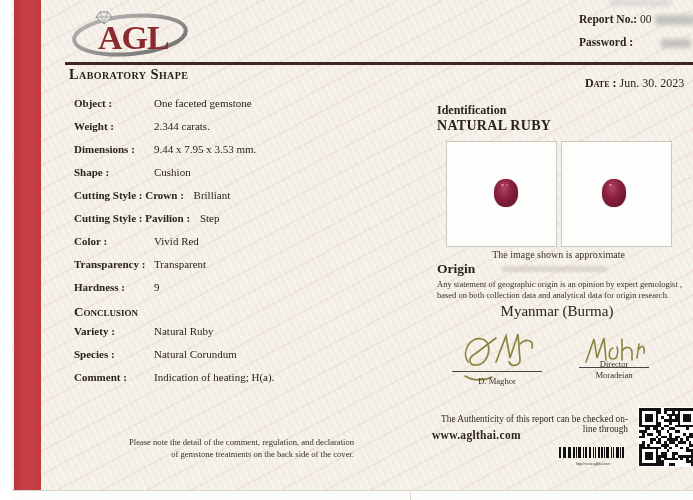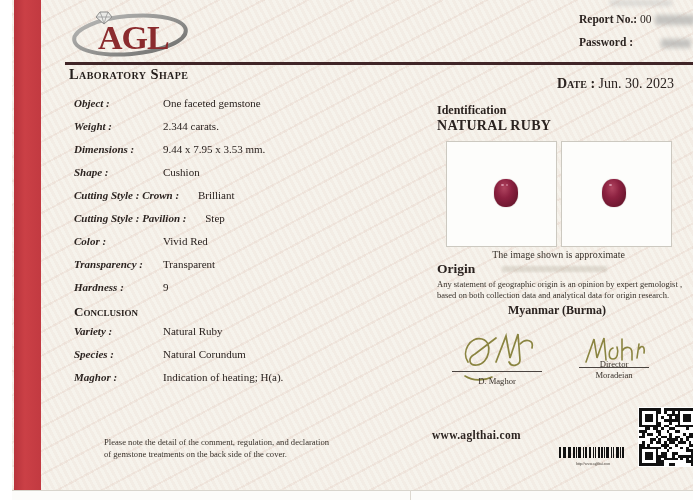--- a/index.html
+++ b/index.html
@@ -23,31 +23,31 @@
   .id-row{position:absolute;left:567px;font-size:11.5px;white-space:nowrap;}
   .id-row .lbl{font-weight:bold;}
   .blur-box{display:inline-block;vertical-align:middle;background:#b4b4b2;
             filter:blur(2px);opacity:.75;border-radius:1px;}
   .rv{width:40px;height:10px;margin-left:3px;}
   .pv{width:30px;height:9px;margin-left:28px;}
 
   .rule{position:absolute;left:53px;top:62px;width:637px;height:2.5px;background:#402527;}
   .doc-title{position:absolute;left:57px;top:66px;font-variant:small-caps;font-weight:bold;
              font-size:14.5px;letter-spacing:.4px;color:#241d1a;}
-  .date-row{position:absolute;left:545px;top:76px;font-size:14px;white-space:nowrap;}
+  .date-row{position:absolute;left:573px;top:76px;font-size:12px;white-space:nowrap;}
   .date-row .lbl{font-weight:bold;font-variant:small-caps;}
 
   .fields{position:absolute;left:62px;top:97px;width:360px;font-size:11px;line-height:13px;}
   .frow{margin-bottom:10px;white-space:nowrap;}
-  .frow .lbl{display:inline-block;min-width:73px;font-weight:bold;padding-right:16px;font-style:italic;}
+  .frow .lbl{display:inline-block;min-width:73px;font-weight:bold;padding-right:7px;}
   .sect-head{font-variant:small-caps;font-weight:bold;font-size:13px;line-height:15px;
              margin:2px 0 6px 0;color:#241d1a;}
 
   .note{position:absolute;left:92px;top:436px;width:250px;font-size:8.6px;line-height:12px;
-        text-align:left;color:#38312a;}
+        text-align:right;color:#38312a;}
 
   .ident-head{position:absolute;left:425px;top:103px;font-size:12px;font-weight:bold;}
   .ident-result{position:absolute;left:425px;top:118px;font-size:14px;font-weight:bold;letter-spacing:.3px;}
   .photo-box{position:absolute;top:141px;width:109px;height:104px;background:#fdfdfb;
              border:1px solid #ccc9c0;}
   .box1{left:434px;} .box2{left:549px;}
   .gem{position:absolute;width:24px;height:28px;border-radius:46%;
        background:radial-gradient(ellipse at 42% 32%, #b04560 0%, #8c2140 38%, #6f1830 72%, #581224 100%);
        box-shadow:0 0 1px rgba(60,10,25,.6);}
   .gem .spark{position:absolute;left:7px;top:5px;width:3px;height:2px;border-radius:50%;
@@ -57,21 +57,21 @@
   .g1{left:47px;top:37px;} .g2{left:40px;top:37px;}
   .photo-caption{position:absolute;left:434px;top:249px;width:225px;text-align:center;
        font-size:10px;color:#3a332c;}
   .ghost-line{position:absolute;left:490px;top:266px;width:105px;height:6px;background:#b5ae9f;
        opacity:.35;filter:blur(1.3px);}
 
   .origin-head{position:absolute;left:425px;top:261px;font-size:13.5px;font-weight:bold;}
   .origin-disclaimer{position:absolute;left:425px;top:279px;width:266px;font-size:8.5px;
        line-height:10.5px;color:#38312a;}
   .origin-value{position:absolute;left:425px;top:303px;width:240px;text-align:center;
-       font-size:12px;font-weight:bold;}
+       font-size:15px;font-weight:normal;}
 
   .sig-svg{position:absolute;}
   .sig1-svg{left:446px;top:332px;}
   .sig2-svg{left:570px;top:334px;}
   .sig-line{position:absolute;height:1px;background:#4a4440;}
   .sig1-line{left:440px;top:371px;width:90px;}
   .sig2-line{left:567px;top:367px;width:70px;}
   .sig-flourish{position:absolute;left:452px;top:374px;}
   .sig-name{position:absolute;text-align:center;font-size:8.6px;color:#38312a;}
   .sig1-name{left:438px;top:376px;width:94px;}
@@ -158,21 +158,21 @@
       <span class="lbl">Hardness :</span><span>9</span>
     </div>
     <div class="sect-head">Conclusion</div>
     <div class="frow">
       <span class="lbl">Variety :</span><span>Natural Ruby</span>
     </div>
     <div class="frow">
       <span class="lbl">Species :</span><span>Natural Corundum</span>
     </div>
     <div class="frow">
-      <span class="lbl">Maghor :</span><span>Indication of heating; H(a).</span>
+      <span class="lbl">Comment :</span><span>Indication of heating; H(a).</span>
     </div>
   </div>
 
   <div class="note">
     <span>Please note the detail of the comment, regulation, and declaration</span><br>
     <span>of gemstone treatments on the back side of the cover.</span>
   </div>
 
   <div class="ident-head">Identification</div>
   <div class="ident-result">NATURAL RUBY</div>
@@ -213,20 +213,21 @@
       <path d="M4,28 L12,5 L15,24 L22,4 L24,26"></path>
       <path d="M31,14 C26,16 26,25 31,25 C35,25 37,19 35,13"></path>
       <path d="M40,5 L40,26 M40,17 C44,11 50,13 50,19 L50,26"></path>
       <path d="M55,24 L57,10 M57,15 C60,10 63,13 62,19"></path>
     </g>
   </svg>
   <div class="sig-line sig2-line"></div>
   <div class="sig-name sig2-name">Moradeian</div>
   <div class="sig-name sig2-title">Director</div>
 
+  <div class="auth-text">The Authenticity of this report can be checked on-line through</div>
   <div class="website">www.aglthai.com</div>
   <div class="barcode-wrap">
     <svg id="barcode" width="68" height="11">
         <rect x="0" y="0" width="2" height="11" fill="#111"></rect>
         <rect x="4" y="0" width="3" height="11" fill="#111"></rect>
         <rect x="9" y="0" width="3" height="11" fill="#111"></rect>
         <rect x="14" y="0" width="2" height="11" fill="#111"></rect>
         <rect x="17" y="0" width="1" height="11" fill="#111"></rect>
         <rect x="19" y="0" width="3" height="11" fill="#111"></rect>
         <rect x="24" y="0" width="1" height="11" fill="#111"></rect>

